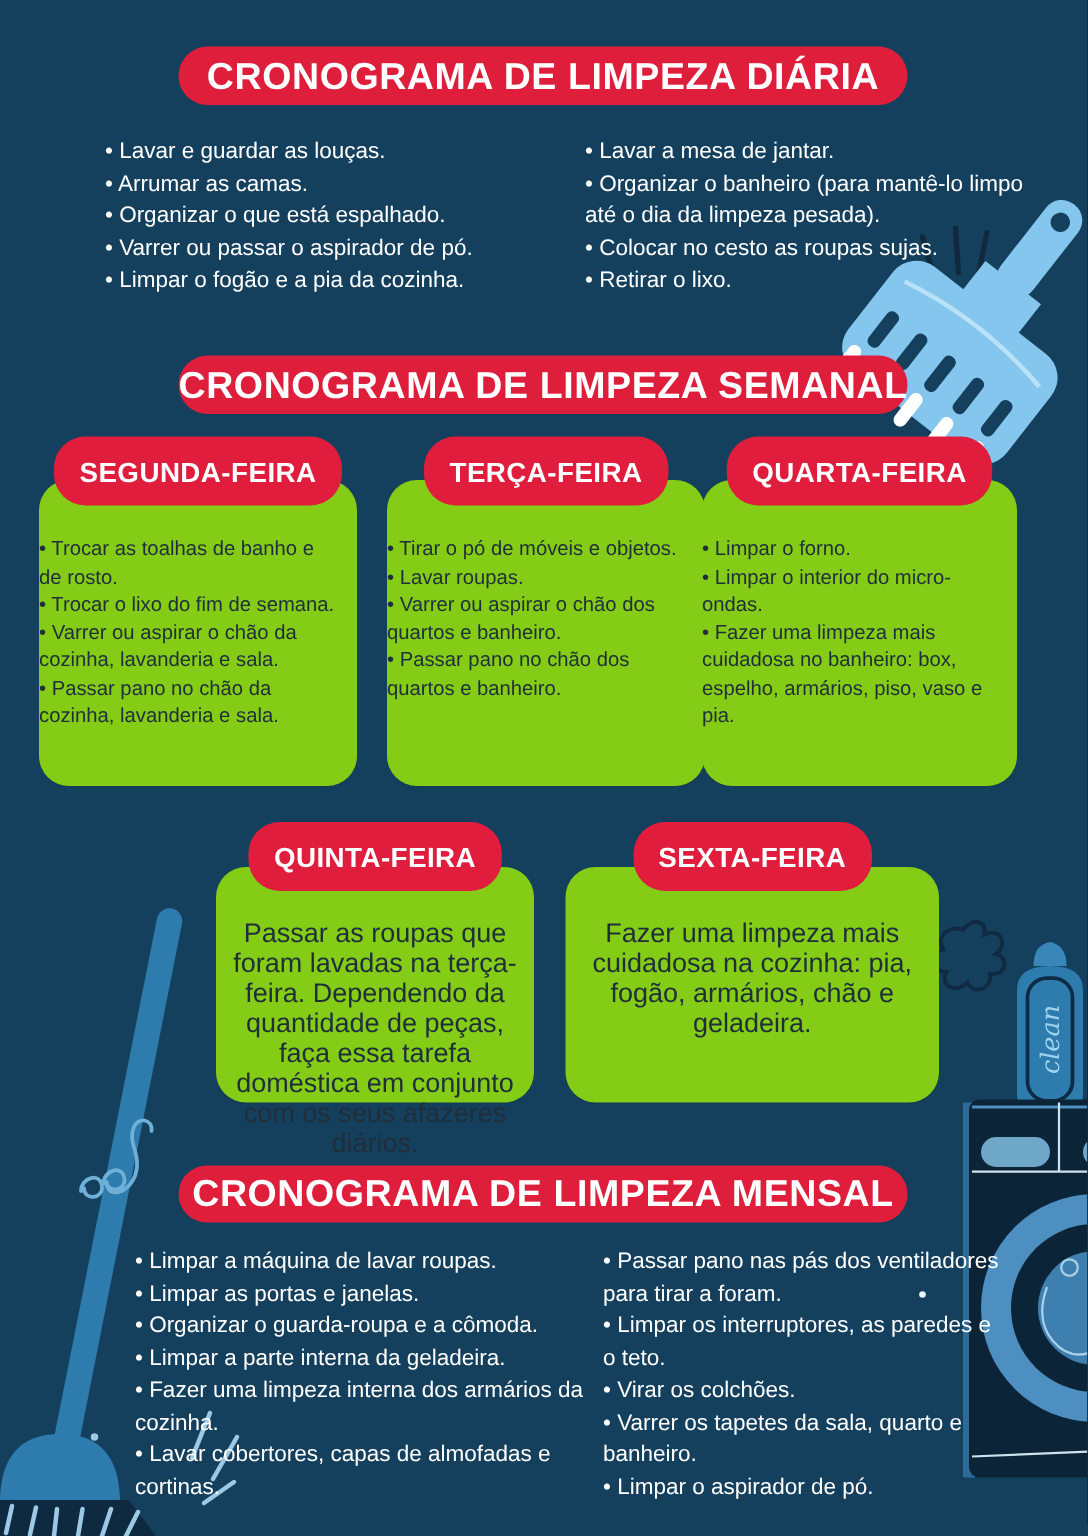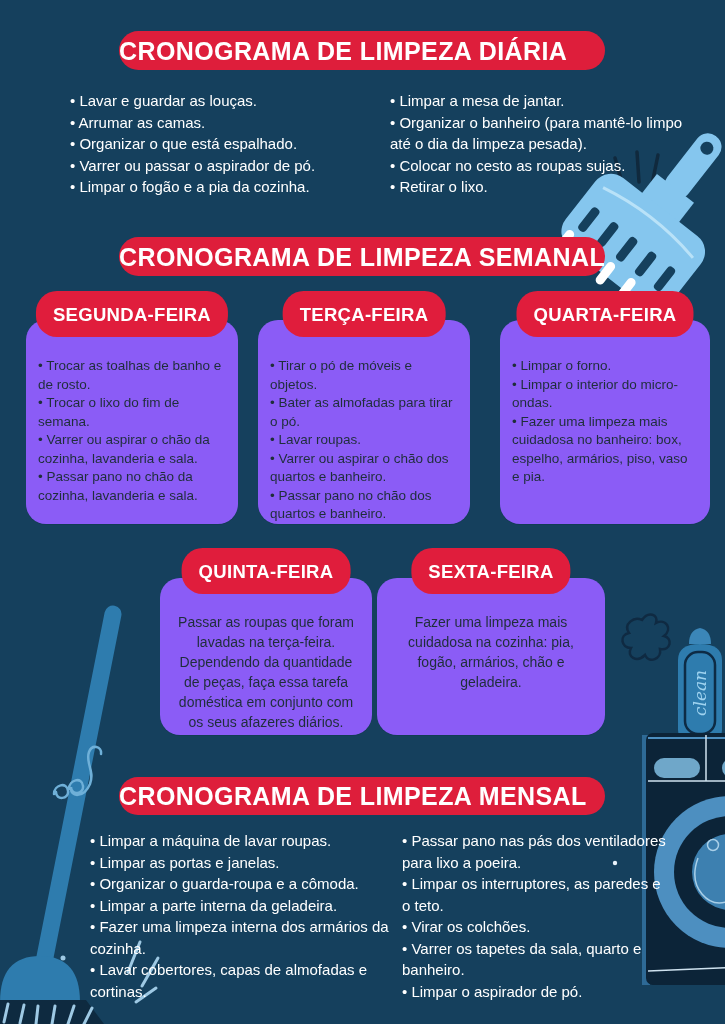--- a/index.html
+++ b/index.html
@@ -1,32 +1,32 @@
 <!DOCTYPE html>
 <html><head>
 <meta charset="utf-8">
 <style>
   html,body{margin:0;padding:0;background:#0b2233;}
   .poster{position:relative;width:725px;height:1024px;background:#15405d;overflow:hidden;
           font-family:"Liberation Sans",sans-serif;}
   
   .banner{position:absolute;left:119px;width:486px;height:39px;background:#de1e3b;border-radius:30px;
-          color:#fff;font-weight:bold;font-size:25px;letter-spacing:.4px;
+          color:#fff;font-weight:bold;font-size:25px;letter-spacing:.4px;text-align:center;
           line-height:40px;z-index:3;white-space:nowrap;}
   
   .wlist{position:absolute;color:#ffffff;font-weight:normal;font-size:15px;line-height:21.5px;z-index:2;}
   .wlist .li{margin:0;}
   
-  .card{position:absolute;background:#8b5cf6;border-radius:20px;z-index:2;color:#1f2e3a;
+  .card{position:absolute;background:#84cc16;border-radius:20px;z-index:2;color:#1f2e3a;
         font-size:13.5px;line-height:18.5px;box-shadow:0 1px 0 rgba(0,0,0,.08);}
   .pill{position:absolute;top:-29px;left:50%;transform:translateX(-50%);height:46px;line-height:47px;
         background:#e01d3c;border-radius:21px;color:#fff;font-weight:bold;font-size:18.5px;
         letter-spacing:.3px;padding:0 17px;white-space:nowrap;z-index:4;}
-  .card .body{padding:37px 13px 0 12px;}
-  .card.centered .body{text-align:center;font-size:14px;line-height:20px;padding:34px 11px 0 11px;}
+  .card .body{padding:37px 13px 0 0;}
+  .card.centered .body{text-align:center;font-size:18px;line-height:20px;padding:34px 11px 0 11px;}
   .decor{position:absolute;z-index:1;}
 </style>
 </head>
 <body>
 
 <div class="poster">
 
   <svg class="decor" style="left:555px;top:128px;" width="170" height="220" viewBox="0 0 170 220">
     <g stroke="#10293d" stroke-width="3.5" stroke-linecap="round">
       <line x1="60" y1="30" x2="68" y2="58"></line>
@@ -106,21 +106,21 @@
   <div class="banner" style="top:31px">CRONOGRAMA DE LIMPEZA DIÁRIA</div>
 
   <div class="wlist" style="left:70px;top:90px;width:310px">
     <div class="li">• Lavar e guardar as louças.</div>
     <div class="li">• Arrumar as camas.</div>
     <div class="li">• Organizar o que está espalhado.</div>
     <div class="li">• Varrer ou passar o aspirador de pó.</div>
     <div class="li">• Limpar o fogão e a pia da cozinha.</div>
   </div>
   <div class="wlist" style="left:390px;top:90px;width:308px">
-    <div class="li">• Limpar a mesa de jantar.</div>
+    <div class="li">• Lavar a mesa de jantar.</div>
     <div class="li">• Organizar o banheiro (para mantê-lo limpo até o dia da limpeza pesada).</div>
     <div class="li">• Colocar no cesto as roupas sujas.</div>
     <div class="li">• Retirar o lixo.</div>
   </div>
 
   <div class="banner" style="top:237px">CRONOGRAMA DE LIMPEZA SEMANAL</div>
 
   <div class="card" style="left:26px;top:320px;width:212px;height:204px">
     <div class="pill">SEGUNDA-FEIRA</div>
     <div class="body">
@@ -128,57 +128,56 @@
       <div>• Trocar o lixo do fim de semana.</div>
       <div>• Varrer ou aspirar o chão da cozinha, lavanderia e sala.</div>
       <div>• Passar pano no chão da cozinha, lavanderia e sala.</div>
     </div>
   </div>
 
   <div class="card" style="left:258px;top:320px;width:212px;height:204px">
     <div class="pill">TERÇA-FEIRA</div>
     <div class="body">
       <div>• Tirar o pó de móveis e objetos.</div>
-      <div>• Bater as almofadas para tirar o pó.</div>
       <div>• Lavar roupas.</div>
       <div>• Varrer ou aspirar o chão dos quartos e banheiro.</div>
       <div>• Passar pano no chão dos quartos e banheiro.</div>
     </div>
   </div>
 
-  <div class="card" style="left:500px;top:320px;width:210px;height:204px">
+  <div class="card" style="left:468px;top:320px;width:210px;height:204px">
     <div class="pill">QUARTA-FEIRA</div>
     <div class="body">
       <div>• Limpar o forno.</div>
       <div>• Limpar o interior do micro-ondas.</div>
       <div>• Fazer uma limpeza mais cuidadosa no banheiro: box, espelho, armários, piso, vaso e pia.</div>
     </div>
   </div>
 
-  <div class="card centered" style="left:160px;top:578px;width:212px;height:157px">
+  <div class="card centered" style="left:144px;top:578px;width:212px;height:157px">
     <div class="pill" style="top:-30px">QUINTA-FEIRA</div>
     <div class="body">Passar as roupas que foram lavadas na terça-feira. Dependendo da quantidade de peças, faça essa tarefa doméstica em conjunto com os seus afazeres diários.</div>
   </div>
 
-  <div class="card centered" style="left:377px;top:578px;width:228px;height:157px">
+  <div class="card centered" style="left:377px;top:578px;width:249px;height:157px">
     <div class="pill" style="top:-30px">SEXTA-FEIRA</div>
     <div class="body">Fazer uma limpeza mais cuidadosa na cozinha: pia, fogão, armários, chão e geladeira.</div>
   </div>
 
   <div class="banner" style="top:777px;height:38px;line-height:39px">CRONOGRAMA DE LIMPEZA MENSAL</div>
 
   <div class="wlist" style="left:90px;top:830px;width:332px">
     <div class="li">• Limpar a máquina de lavar roupas.</div>
     <div class="li">• Limpar as portas e janelas.</div>
     <div class="li">• Organizar o guarda-roupa e a cômoda.</div>
     <div class="li">• Limpar a parte interna da geladeira.</div>
     <div class="li">• Fazer uma limpeza interna dos armários da cozinha.</div>
     <div class="li">• Lavar cobertores, capas de almofadas e cortinas.</div>
   </div>
   <div class="wlist" style="left:402px;top:830px;width:268px">
-    <div class="li">• Passar pano nas pás dos ventiladores para lixo a poeira.</div>
+    <div class="li">• Passar pano nas pás dos ventiladores para tirar a foram.</div>
     <div class="li">• Limpar os interruptores, as paredes e o teto.</div>
     <div class="li">• Virar os colchões.</div>
     <div class="li">• Varrer os tapetes da sala, quarto e banheiro.</div>
     <div class="li">• Limpar o aspirador de pó.</div>
   </div>
 
 </div>
 
 </body></html>

